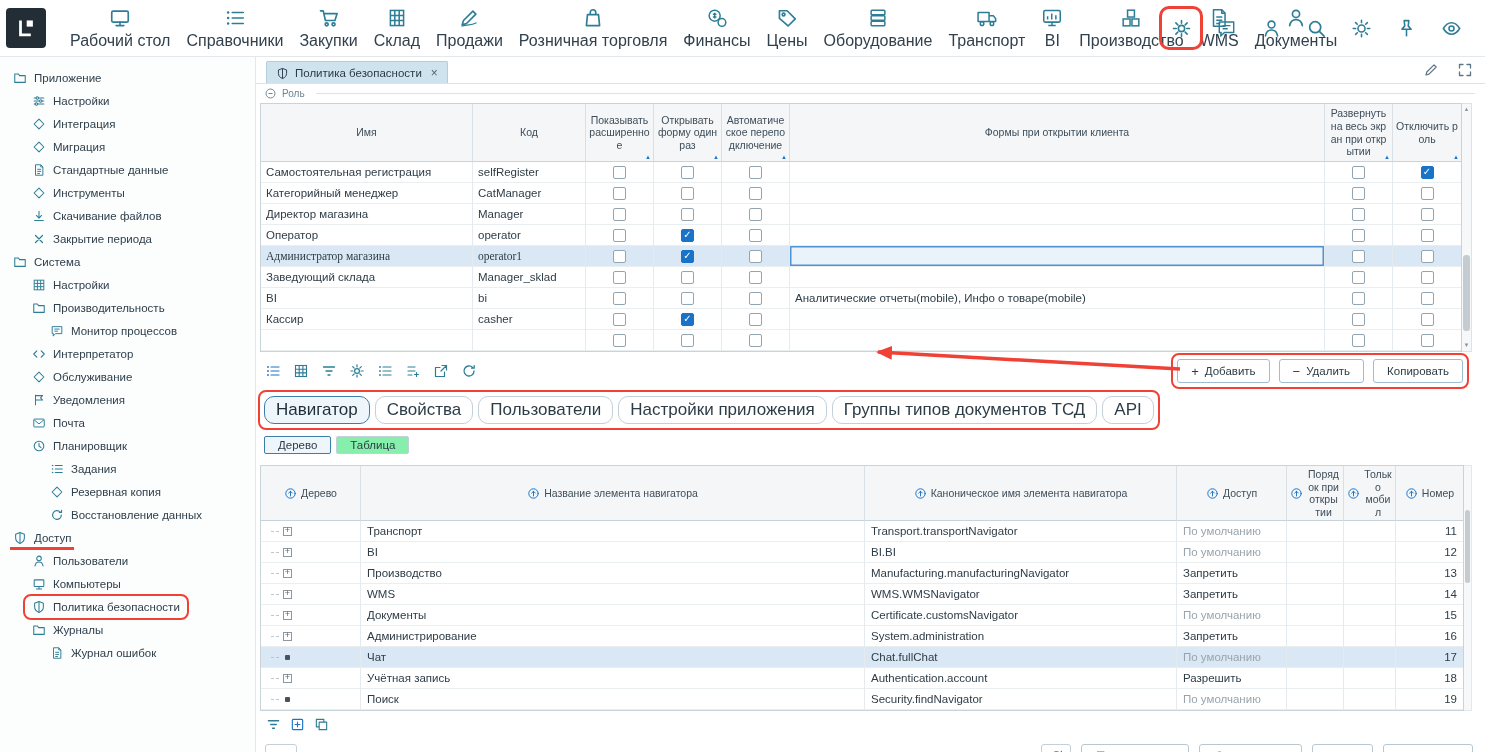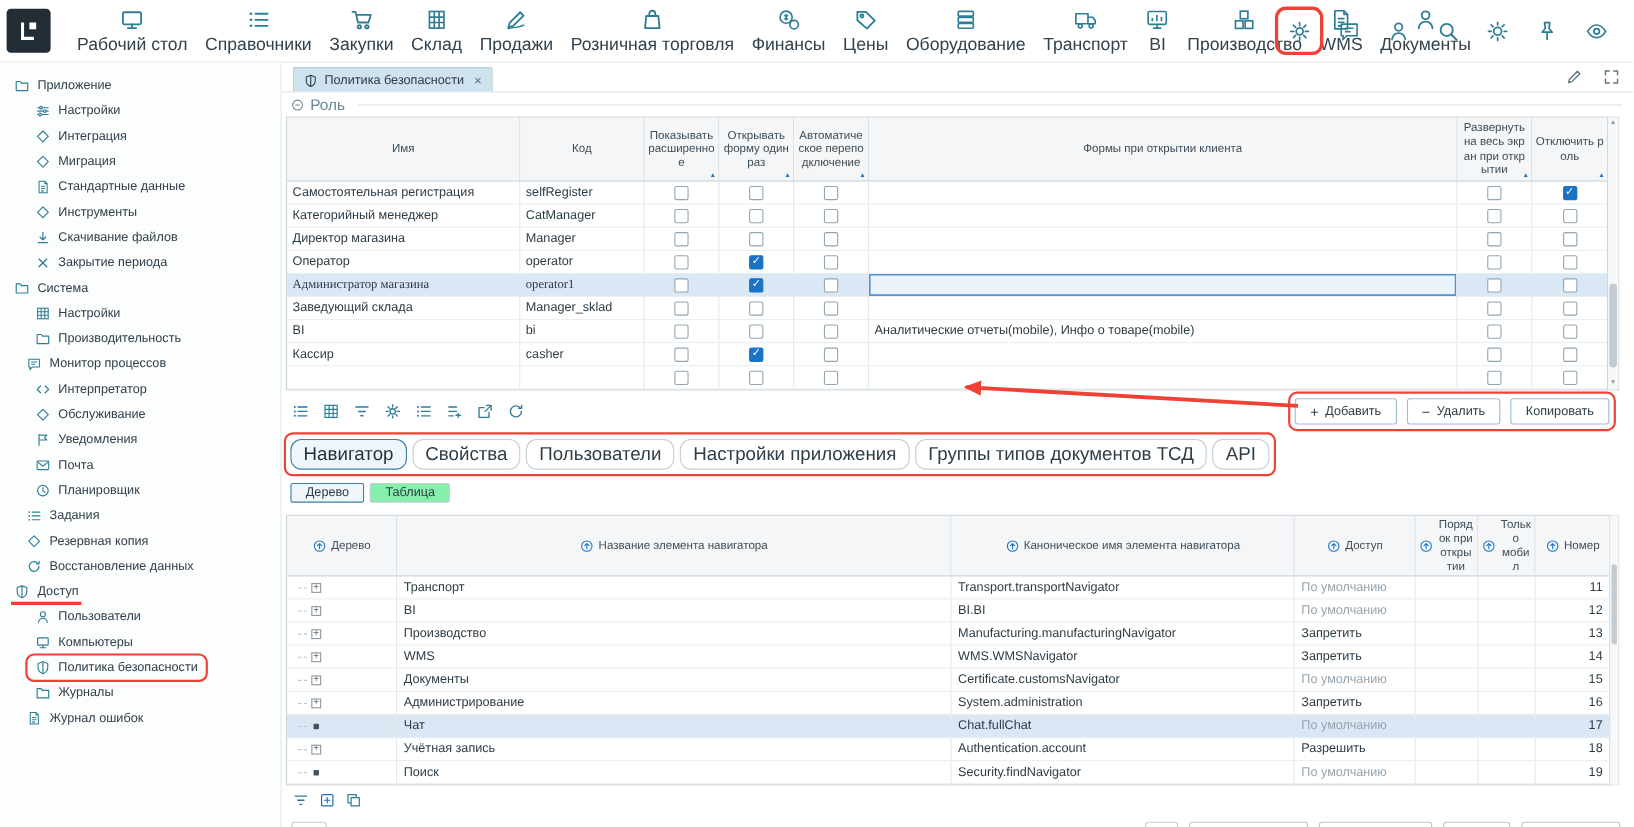--- a/index.html
+++ b/index.html
@@ -22,41 +22,41 @@
   .ricon-btn { background:none; border:none; width:28px; height:28px; display:flex; align-items:center; justify-content:center; }
   .ricon-btn svg { width:21px; height:21px; color:#2e7d97; }
   .ricon-btn.f-annotated { outline:3px solid #ef4136; outline-offset:5px; border-radius:2px; }
 
   
   .shell { display:flex; height:695px; }
   .sidebar { width:256px; flex:none; border-right:1px solid #e3e8ec; padding-top:9px; background:#fcfdfd; overflow:hidden; }
   .sb-item { height:23px; display:flex; align-items:center; cursor:pointer; }
   .sb-item.level-0 { padding-left:8px; }
   .sb-item.level-1 { padding-left:27px; }
-  .sb-item.level-2 { padding-left:19px; }
+  .sb-item.level-2 { padding-left:45px; }
   .sb-inner { display:flex; align-items:center; gap:7px; padding:2px 5px; position:relative; border-radius:2px; }
   .sb-inner svg { width:14px; height:14px; color:#2e7d97; flex:none; }
   .sb-item .slabel { font-size:11.5px; color:#30404c; white-space:nowrap; }
   .sb-item.annotation-box .sb-inner { outline:2.5px solid #ef4136; outline-offset:2px; border-radius:4px; }
   .sb-item.annotation-underline .sb-inner::after {
     content:""; position:absolute; left:2px; right:2px; bottom:-3px; height:2.5px; background:#ef4136;
   }
 
   .content { flex:1; display:flex; flex-direction:column; min-width:0; position:relative; }
 
   
   .tabbar { height:27px; display:flex; align-items:flex-end; border-bottom:1px solid #dbe2e8; padding:0 12px 0 10px; flex:none; }
   .doc-tab { display:flex; align-items:center; gap:6px; background:#cfe3ee; border:1px solid #b3cddd; border-bottom:none; padding:4px 9px 3px; font-size:11.5px; color:#2c3a45; border-radius:2px 2px 0 0; cursor:pointer; }
   .doc-tab svg { width:13px; height:13px; color:#27404f; }
   .tab-close { color:#55656f; font-size:12px; margin-left:3px; cursor:pointer; }
   .tabbar-icons { margin-left:auto; display:flex; gap:18px; align-items:center; padding-bottom:5px; }
   .tabbar-icons svg { width:16px; height:16px; color:#5c7483; cursor:pointer; }
 
   
-  .group-hdr { display:flex; align-items:center; gap:5px; padding:3px 10px 2px 8px; color:#6b8494; font-size:14px; flex:none; }
+  .group-hdr { display:flex; align-items:center; gap:5px; padding:3px 10px 2px 8px; color:#6b8494; font-size:10px; flex:none; }
   .group-hdr svg { width:13px; height:13px; color:#6b8494; cursor:pointer; }
   .group-hdr::after { content:""; flex:1; border-top:1px solid #dde4e9; margin-left:6px; }
 
   .role-wrap { display:flex; padding:1px 13px 0 4px; flex:none; }
   .role-table { flex:1; border:1px solid #c9d3da; background:#fff; }
   .rt-hrow { display:grid; grid-template-columns:212px 113px 68px 68px 68px 1fr 68px 68px; }
   .rt-h { background:#f4f6f8; border-right:1px solid #d8dfe5; border-bottom:1px solid #c9d3da; display:flex; align-items:center; justify-content:center; text-align:center; font-size:10.5px; line-height:1.2; color:#3f4e5a; padding:2px 3px; min-height:58px; position:relative; word-break:break-all; overflow:hidden; }
   .rt-h:last-child { border-right:none; }
   .rt-h.f-sort::after { content:"▲"; position:absolute; bottom:0; right:2px; font-size:6px; color:#1a73c7; }
   .rt-body .rt-row { display:grid; grid-template-columns:212px 113px 68px 68px 68px 1fr 68px 68px; height:21px; }

